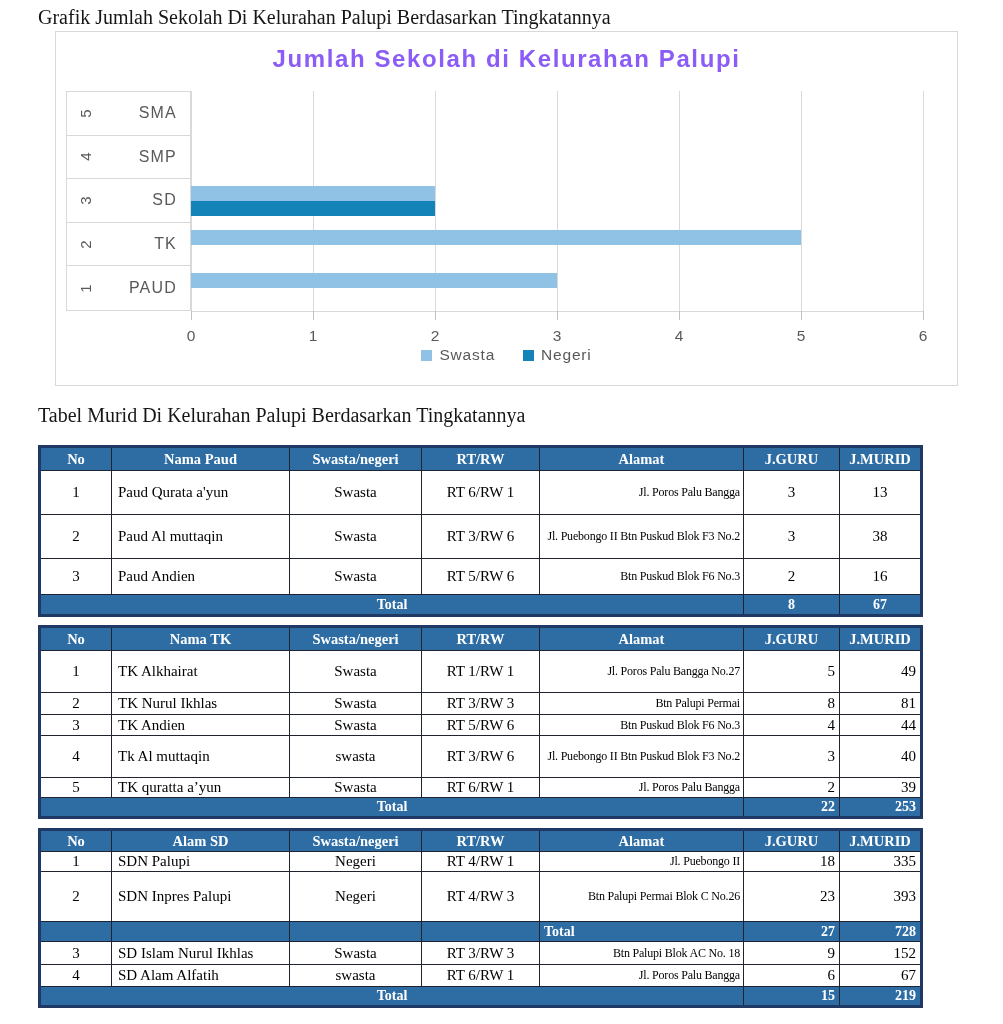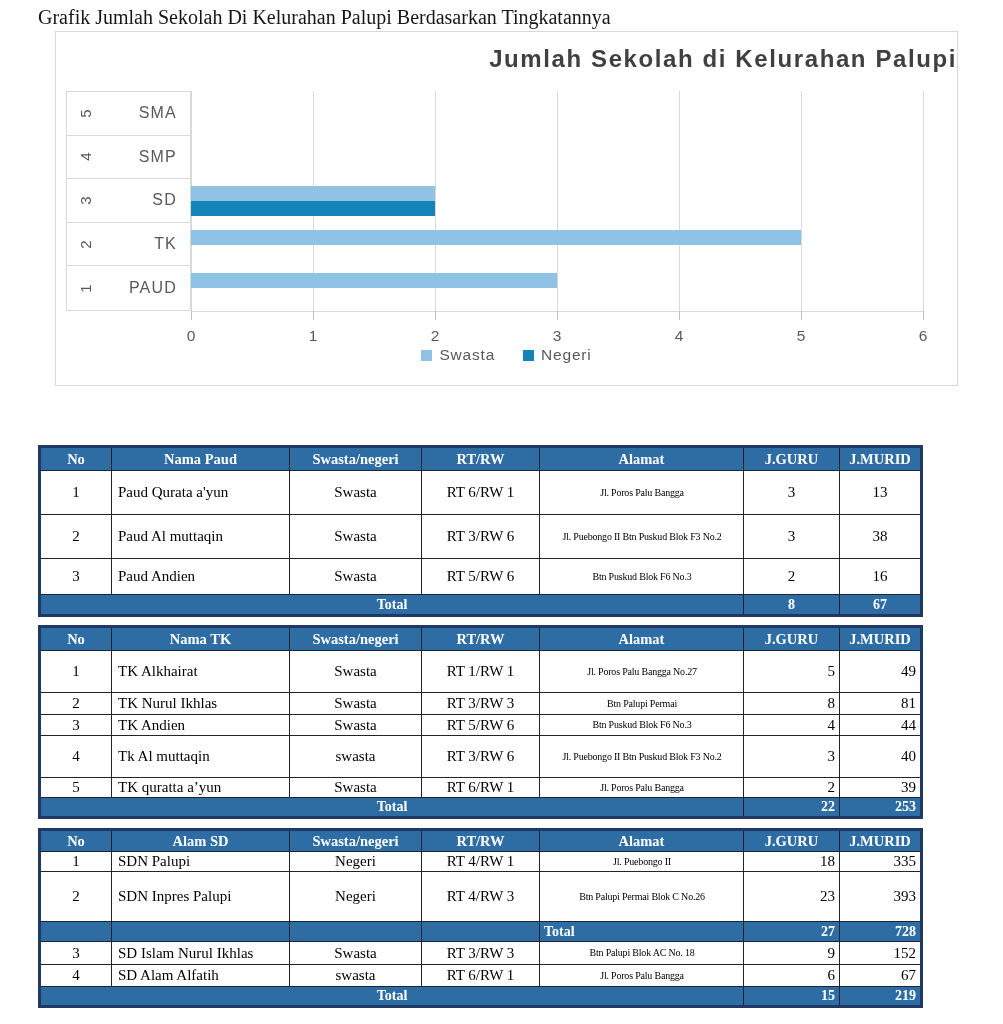--- a/index.html
+++ b/index.html
@@ -6,22 +6,22 @@
   .page{position:relative;width:1003px;height:1024px;background:#fff;overflow:hidden;
         font-family:"Liberation Sans",sans-serif;}
   .doc-title{position:absolute;left:38px;margin:0;font-family:"Liberation Serif",serif;
         font-weight:normal;font-size:20px;color:#161616;white-space:nowrap;}
   #doc-title-1{top:6px;}
   #doc-title-2{top:404px;}
 
   
   .chart{position:absolute;left:55px;top:31px;width:901px;height:353px;
          border:1px solid #d9d9d9;background:#fff;}
-  .chart-title{position:absolute;left:0;right:0;top:13px;text-align:right;
-         color:#404040;font-size:24px;font-weight:600;letter-spacing:1.6px;}
+  .chart-title{position:absolute;left:0;right:0;top:13px;text-align:center;
+         color:#8b5cf6;font-size:24px;font-weight:600;letter-spacing:1.6px;}
   .cat-axis{position:absolute;left:10px;top:59px;width:125px;height:220px;
          border:1px solid #d9d9d9;box-sizing:border-box;}
   .cat-cell{height:43.6px;box-sizing:border-box;border-bottom:1px solid #d9d9d9;
          display:flex;align-items:center;justify-content:space-between;
          padding:0 13px 0 10px;color:#595959;}
   .cat-cell:last-child{border-bottom:none;}
   .cat-num{display:inline-block;transform:rotate(-90deg);font-size:15px;width:16px;text-align:center;}
   .cat-label{font-size:16px;letter-spacing:1.2px;}
   .plot{position:absolute;left:135px;top:59px;width:732px;height:220px;
         border-bottom:1px solid #d9d9d9;}
@@ -41,21 +41,21 @@
   table.data-table{position:absolute;left:38px;width:882px;border-collapse:collapse;
         table-layout:fixed;background:#fff;border:3px solid #1f3864;font-family:Liberation Serif, serif;}
   #table-paud{top:445px;}
   #table-tk{top:625px;}
   #table-sd{top:828px;}
   .data-table th{background:#2e6da4;color:#fff;font-size:14.5px;font-weight:bold;
         border:1.5px solid #1f2430;padding:1px 2px;text-align:center;}
   .data-table td{border:1.5px solid #1f2430;font-size:15px;color:#000;
         padding:1px 3px;text-align:center;vertical-align:middle;}
   td.cell-nama{text-align:left;padding-left:6px;}
-  td.cell-alamat{text-align:center;padding-left:4px;font-size:10px;
+  td.cell-alamat{text-align:right;padding-left:4px;font-size:12px;
         letter-spacing:-0.2px;line-height:1.18;}
   td.num-right{text-align:right;padding-right:4px;}
   tr.total td{background:#2e6da4;color:#fff;font-weight:600;font-size:14px;}
   tr.total td.total-label-span{text-align:center;}
   tr.total td.total-label-left{text-align:left;padding-left:4px;}
 </style>
 </head>
 <body>
 
 <div class="page">
@@ -120,20 +120,21 @@
           <span class="legend-swatch" style="background: rgb(143, 194, 228);"></span>
           <span>Swasta</span>
         </span>
         <span class="legend-item">
           <span class="legend-swatch" style="background: rgb(20, 132, 184);"></span>
           <span>Negeri</span>
         </span>
       </div>
   </div>
 
+  <h2 class="doc-title" id="doc-title-2">Tabel Murid Di Kelurahan Palupi Berdasarkan Tingkatannya</h2>
 
   <table class="data-table" id="table-paud">
       <colgroup>
         <col style="width: 72px;">
         <col style="width: 178px;">
         <col style="width: 132px;">
         <col style="width: 118px;">
         <col style="width: 204px;">
         <col style="width: 96px;">
         <col style="width: 82px;">

